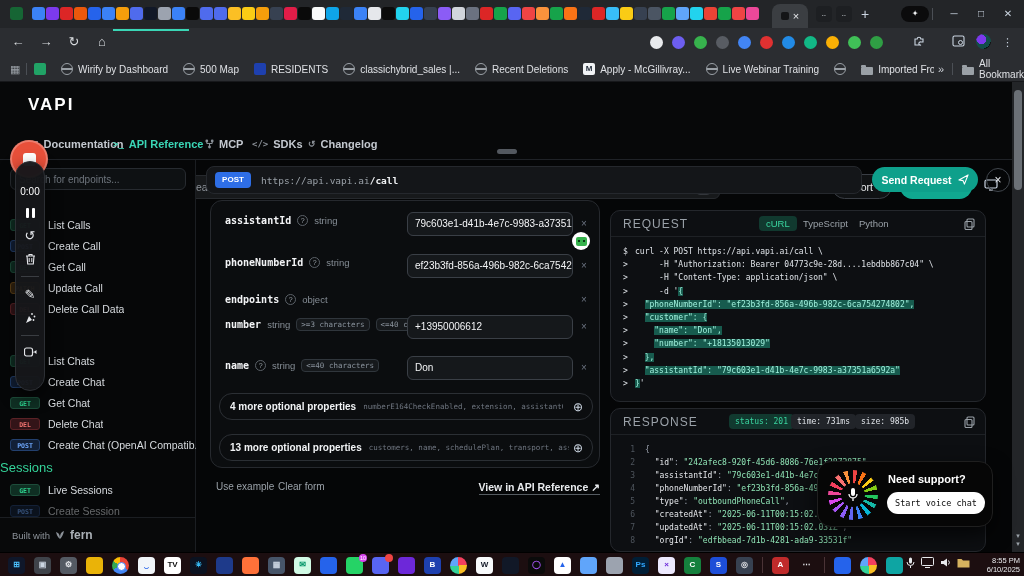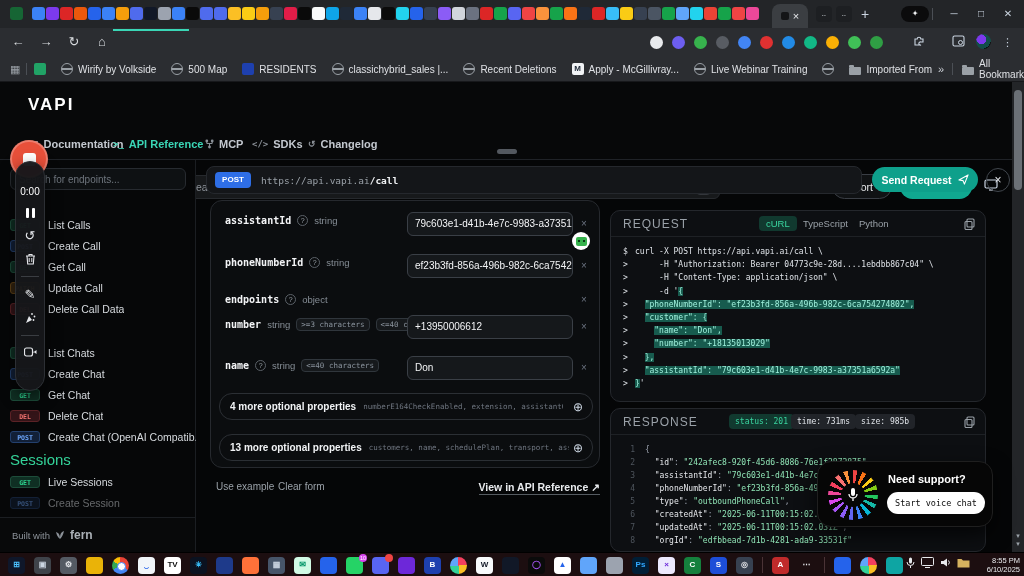--- a/index.html
+++ b/index.html
@@ -78,29 +78,29 @@
   #navunderline{position:absolute;left:113px;top:29px;width:76px;height:2px;background:#3ad6b6}
   #draghandle{position:absolute;left:497px;top:149px;width:20px;height:5px;border-radius:2.5px;background:#53585f}
 
   
   #sidebar{position:absolute;left:0;top:160px;width:196px;height:392px;background:#060708;border-right:1px solid #1b1e22}
   #sidesearch{position:absolute;left:10px;top:8px;width:176px;height:22px;border:1px solid #272b30;border-radius:6px;background:#0e1113;display:flex;align-items:center}
   #sidesearch input{background:transparent;border:none;outline:none;width:160px;margin-left:8px;color:#9aa1a8;font-size:10px;font-family:"Liberation Sans",sans-serif}
   #sidesearch input::placeholder{color:#6e757d}
   #endpoints{position:absolute;left:0;top:54px;width:196px}
   .srow{display:flex;align-items:center;gap:8px;height:21px;padding-left:10px}
-  .srow.gap{margin-top:23px}
+  .srow.gap{margin-top:31px}
   .srow.faded{opacity:.45}
   .sl{font-size:10.5px;color:#d6dade;white-space:nowrap;overflow:hidden}
   .mb{width:30px;height:12px;border-radius:3px;font-family:"DejaVu Sans Mono",monospace;font-size:6.5px;font-weight:bold;text-align:center;line-height:12px;flex:0 0 30px}
   .m-GET{background:#0f2f23;color:#2dd48f;border:1px solid #1d4d3a}
   .m-POST{background:#122037;color:#6ea8fe;border:1px solid #23406e}
   .m-DEL{background:#331418;color:#f0726f;border:1px solid #5b2226}
   .m-PATCH{background:#33230f;color:#f5b14c;border:1px solid #5e4116}
-  .sec{height:24px;line-height:26px;padding-left:10px;font-size:15px;color:#34d399}
+  .sec{height:24px;line-height:26px;font-size:13px;color:#34d399}
   #sidefooter{position:absolute;left:0;top:357px;width:195px;height:35px;border-top:1px solid #1b1e22;background:#08090a;display:flex;align-items:center;gap:5px;padding-left:12px}
   #sidefooter .bw{font-size:9.5px;color:#8b9198}
   #sidefooter .fern{font-size:12px;font-weight:600;color:#aab0b6}
 
   
   #recwidget{position:absolute;left:0;top:0;z-index:60}
   #recbtn{position:absolute;left:10px;top:140px;width:38px;height:38px;border-radius:50%;background:#e8503a;border:2px solid rgba(255,255,255,.25);display:flex;align-items:center;justify-content:center}
   #recbtn .core{width:13px;height:13px;border-radius:3px;background:#fff}
   #recpill{position:absolute;left:15px;top:161px;width:30px;height:230px;border-radius:15px;background:rgba(22,23,26,.97);border:1px solid #2c2f34;box-shadow:0 6px 16px rgba(0,0,0,.6);display:flex;flex-direction:column;align-items:center;padding-top:24px;gap:11px}
   #rectime{font-size:10px;font-weight:normal;color:#fff}
@@ -322,21 +322,21 @@
 
   <div id="bmbar">
     <span id="appsgrid">▦</span>
     <span class="bsep" style="left:26px"></span>
     <div id="bmlist">
         <div class="bm">
           <span class="bi bi-sheet"></span>
         </div>
         <div class="bm">
           <span class="bi bi-globe"></span>
-          <span class="bl">Wirify by Volkside</span>
+          <span class="bl">Wirify by Dashboard</span>
         </div>
         <div class="bm">
           <span class="bi bi-globe"></span>
           <span class="bl">500 Map</span>
         </div>
         <div class="bm">
           <span class="bi bi-tpa"></span>
           <span class="bl">RESIDENTS</span>
         </div>
         <div class="bm">

